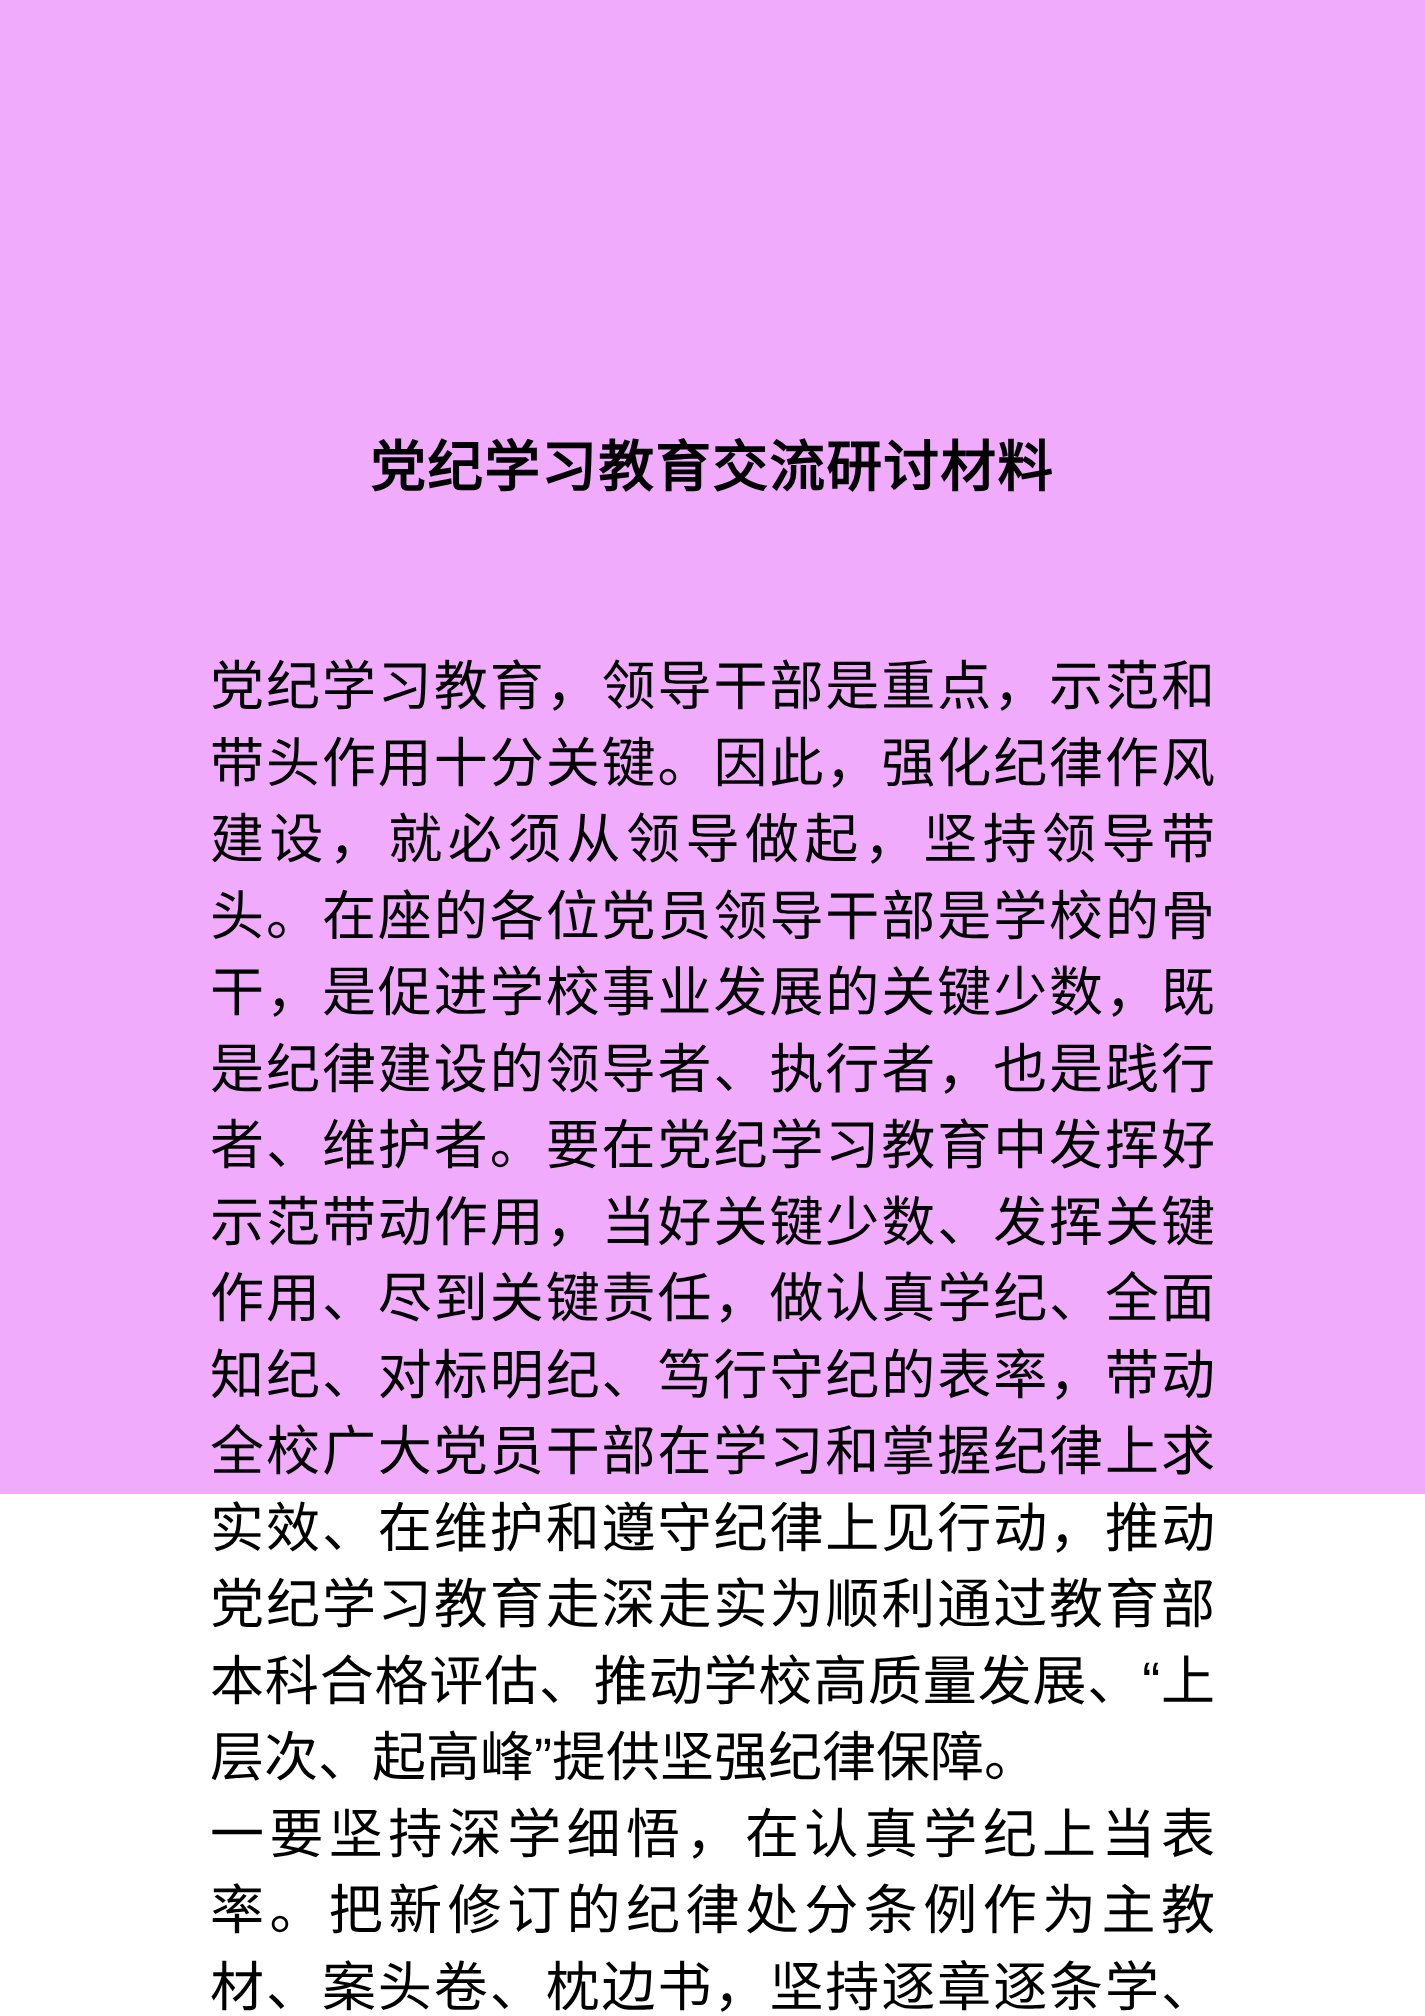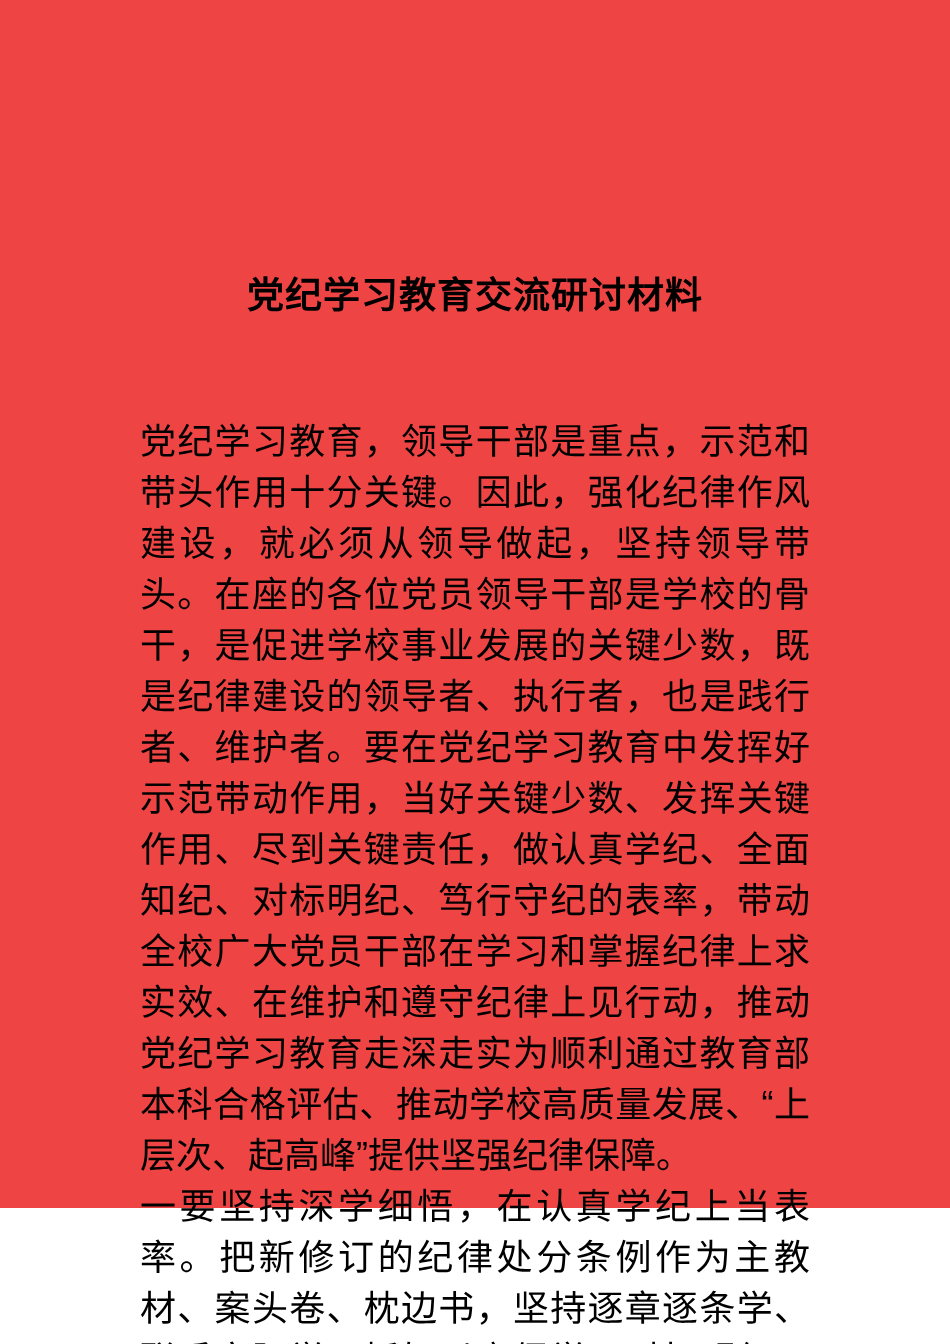--- a/index.html
+++ b/index.html
@@ -10,25 +10,25 @@
   }
   body {
     width: 950px;
     height: 1344px;
     overflow: hidden;
     font-family: "Liberation Sans", "DejaVu Sans", sans-serif;
     color: #000000;
   }
   .page {
     width: 950px;
-    height: 1208px;
+    height: 996px;
     box-sizing: border-box;
-    padding: 0 140px;
+    padding: 16px 140px;
     position: relative;
-    background: #ef4444;
+    background: #f0abfc;
   }
   .doc-title {
     margin: 0;
     padding-top: 272px;
     text-align: center;
     font-size: 37px;
     font-weight: bold;
     letter-spacing: 1px;
     line-height: 1.3;
     color: #000000;

